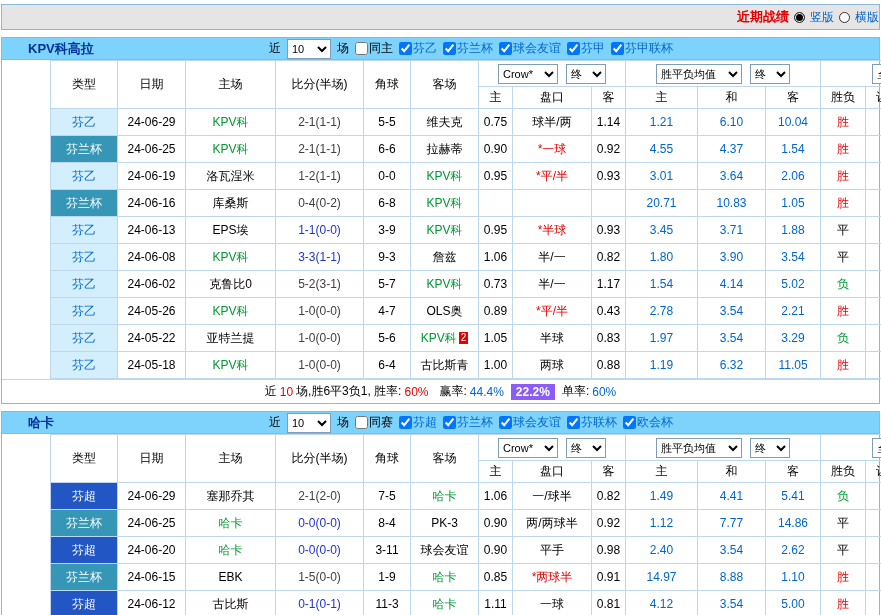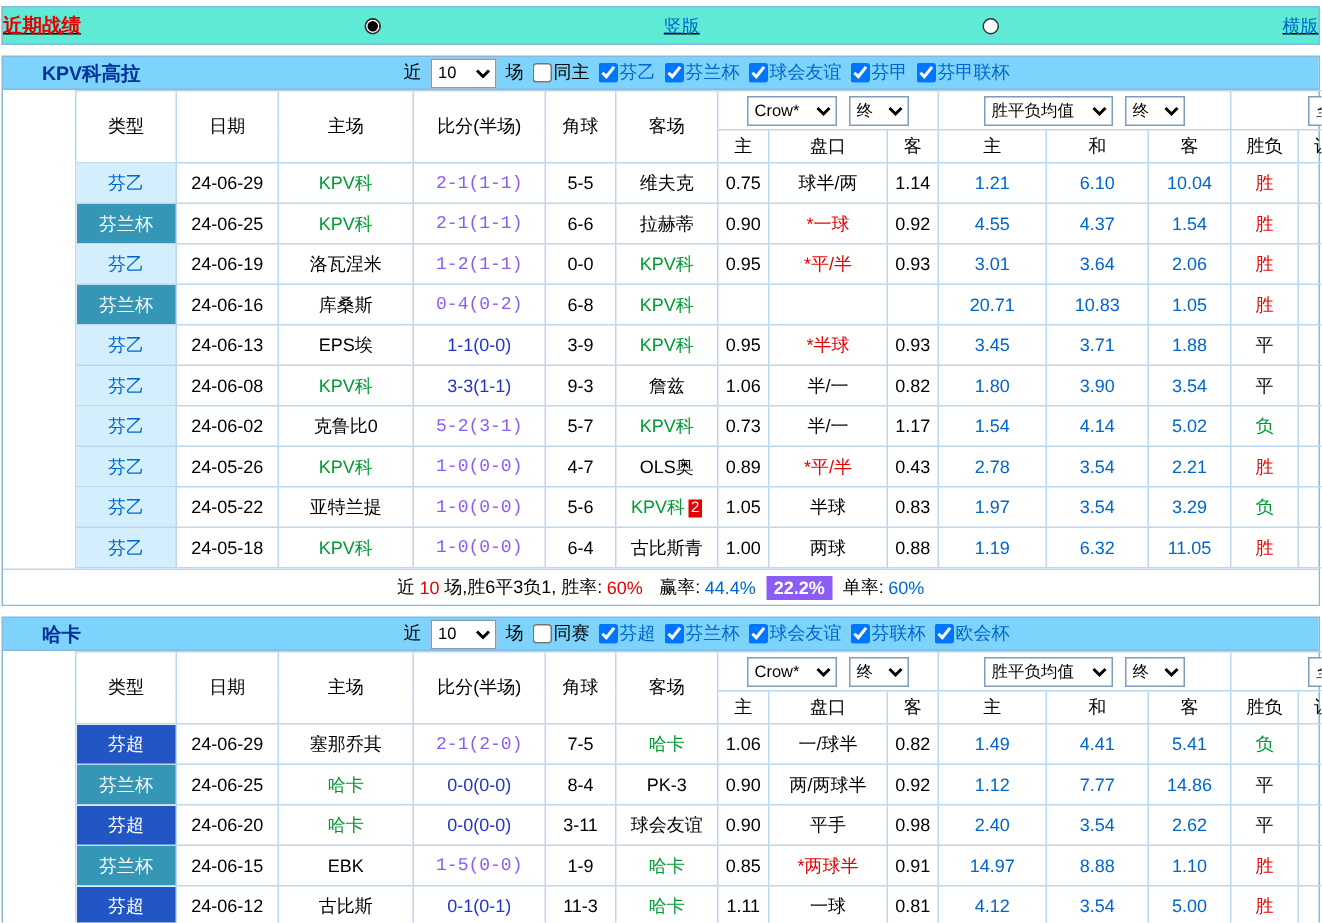--- a/index.html
+++ b/index.html
@@ -5,22 +5,22 @@
   * { box-sizing: border-box; }
   html,body { margin:0; padding:0; }
   body {
     width:881px; height:615px; overflow:hidden; background:#fff;
     font-family:"Liberation Sans","DejaVu Sans",sans-serif; font-size:12px; color:#000;
   }
   .page { width:881px; padding-top:4px; }
 
   
   .topbar {
-    height:26px; margin:0 1px; background:#5eead4; border:1px solid #86b9dc;
-    display:flex; align-items:center; justify-content:space-between; gap:5px;text-decoration:underline;
+    height:26px; margin:0 1px; background:#e5e5e5; border:1px solid #86b9dc;
+    display:flex; align-items:center; justify-content:flex-end; gap:5px;
   }
   .main-title { color:#e60000; font-weight:bold; font-size:13px; }
   .rdot { width:11px; height:11px; border:1px solid #333; border-radius:50%; display:inline-block; background:#fff; }
   .rdot.sel { background:#000; box-shadow: inset 0 0 0 1px #fff; }
   .rlabel { color:#0066cc; }
 
   
   .block { margin:7px 1px 0 1px; border:1px solid #86b9dc; background:#fff; }
   .sec-head {
     height:22px; background:#7dd3fc; border-bottom:1px solid #86b9dc;
@@ -51,21 +51,21 @@
   }
   .s-count { width:44px; }
   .s-book  { width:60px; }
   .s-final { width:40px; }
   .s-avg   { width:86px; }
   .s-scope { width:54px;font-style:italic; }
 
   .feat { color:#009933; }
   .red { color:#e60000; }
   .blue { color:#0066cc; }
-  .sc-red { color:#8b5cf6;font-family:Liberation Mono, monospace; }
+  .sc-red { color:#404040; }
   .sc-blue { color:#2233cc; }
   .c-red { color:#e60000; }
   .c-green { color:#009933; }
   .c-black { color:#000; }
   .redcard {
     background:#e60000; color:#fff; font-size:10px; line-height:12px;
     padding:0 2px; margin-left:2px; display:inline-block; vertical-align:1px;
   }
 
   .summary {

